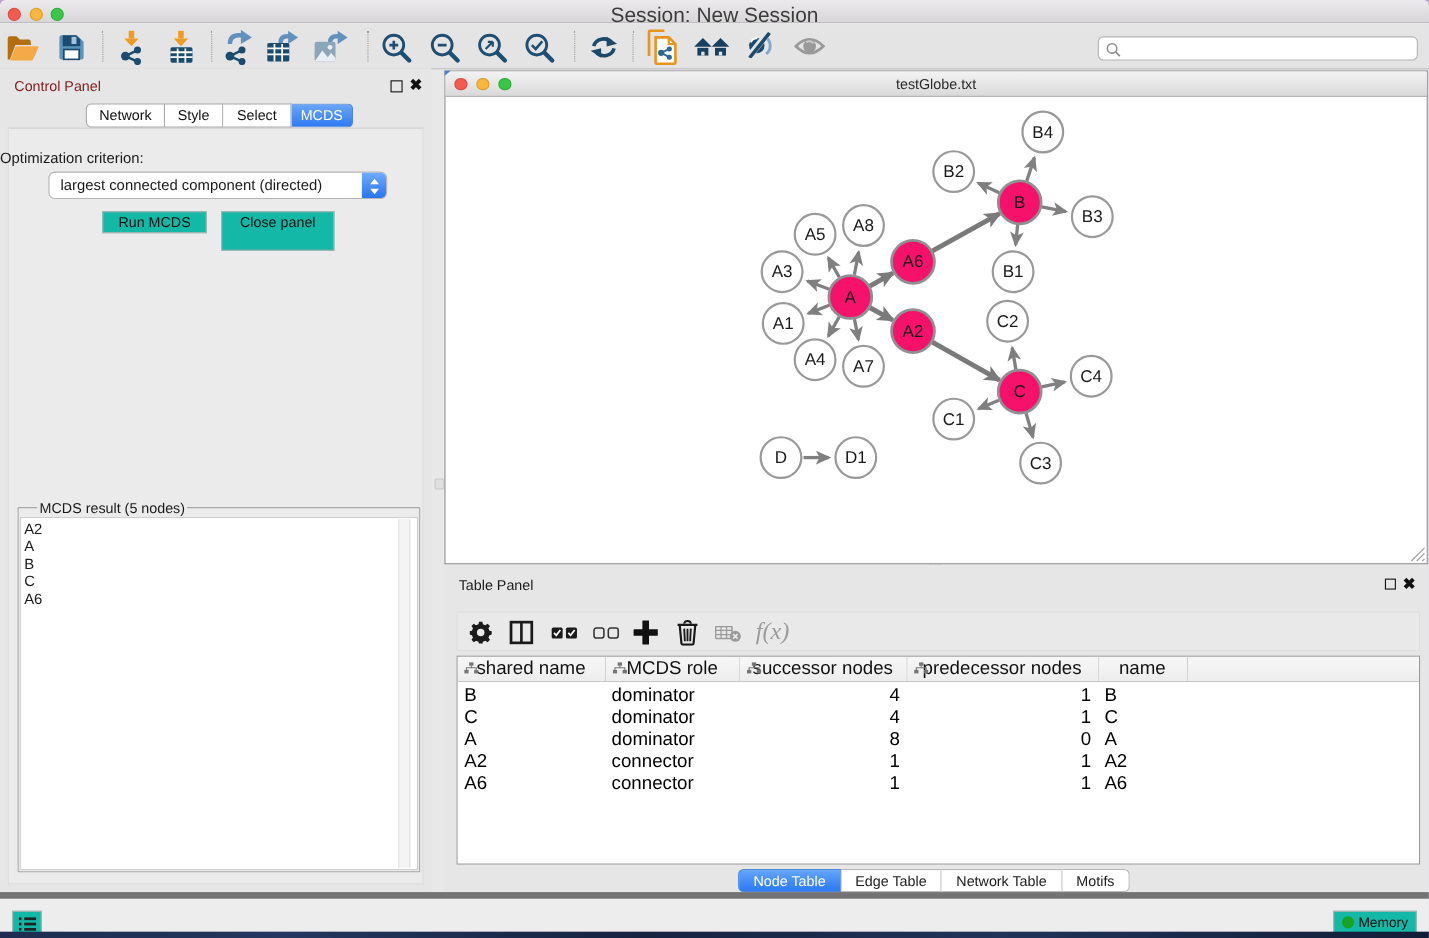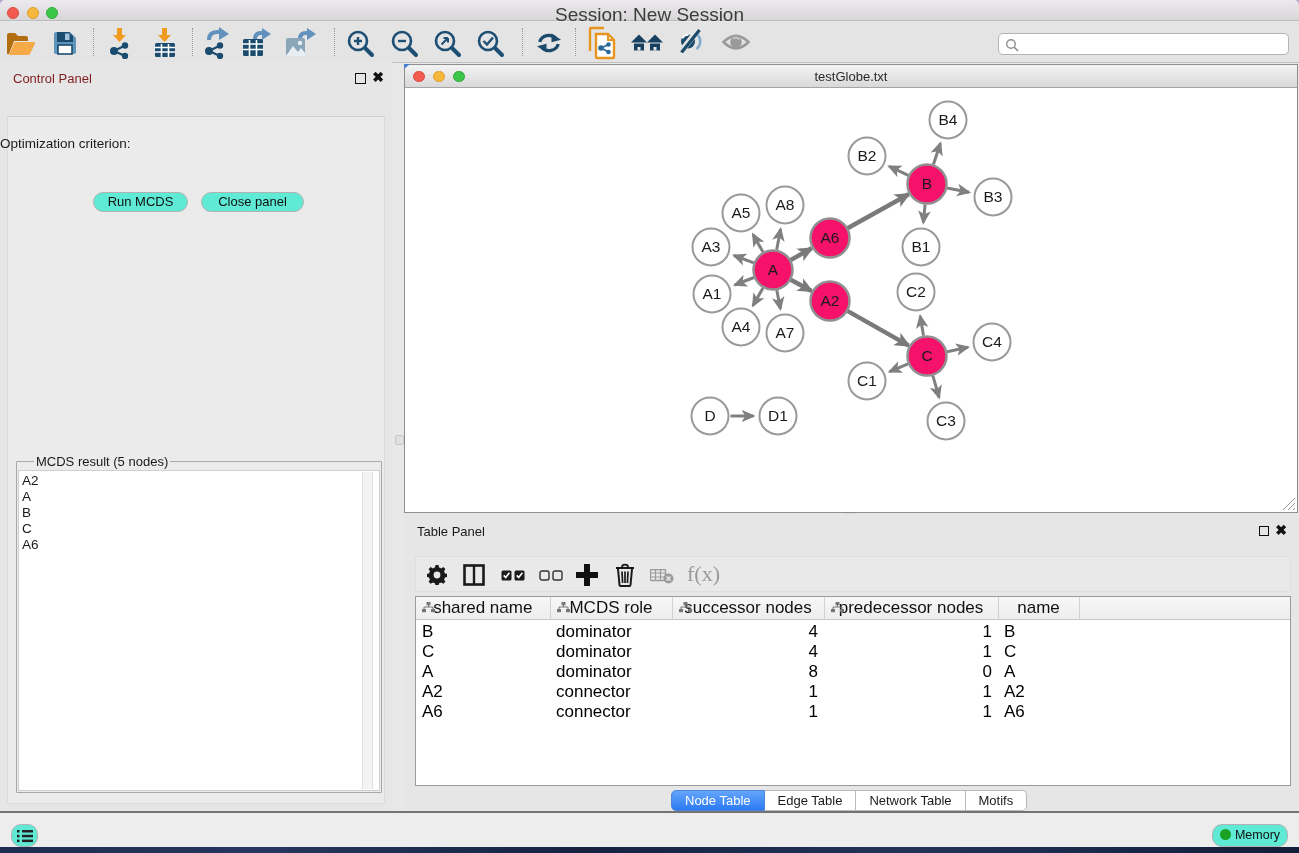--- a/index.html
+++ b/index.html
@@ -31,23 +31,23 @@
 #tblwrap{position:absolute;left:11px;top:82px;width:876px;height:190px;background:#fff;border:1px solid #9b9b9b}
 table.tt{border-collapse:collapse;width:100%;table-layout:fixed;font-size:17px}
 table.tt th{height:22px;background:linear-gradient(#f7f7f7,#ededed);border-right:1px solid #d2d2d2;border-bottom:1px solid #c6c6c6;font-weight:normal;position:relative;color:#111}
 table.tt td{height:16px;padding:0 6px;color:#000}
 #btabs{position:absolute;left:267px;top:276px;height:21px;display:flex}
 #btabs .seg{height:21px;line-height:19px;padding:0 13px;background:#fff;border:1px solid #b9b9b9;border-left:none;font-size:13px}
 #btabs .seg:first-child{border-left:1px solid #b9b9b9;border-radius:5px 0 0 5px}
 #btabs .seg:last-child{border-radius:0 5px 5px 0}
 #btabs .seg.sel{background:linear-gradient(#64a5fb,#2c7af3);border-color:#4d86d8;color:#fff}
 
-#statusbar{position:absolute;left:0;top:811px;width:1299px;height:36px;background:#ededed;border-top:2px solid #737373}
+#statusbar{position:absolute;left:0;top:811px;width:1299px;height:36px;background:#ededed;border-top:6px solid #737373}
 #deskbot{position:absolute;left:0;top:847px;width:1299px;height:6px;background:linear-gradient(90deg,#1d2c50,#25375f 20%,#162240 45%,#22335a 70%,#121d38)}
-.btn{background:#5eead4;border:1px solid #b2b2b2;border-radius:10px;font-size:13px;color:#111;text-align:center}
+.btn{background:#14b8a6;border:1px solid #b2b2b2;border-radius:0;font-size:13px;color:#111;text-align:center}
 </style></head>
 <body>
 <div id="win"></div>
 <div id="titlebar">
   <div class="tl" style="left:7px;top:7px;background:#f35b51;border:1px solid #d94b41"></div>
   <div class="tl" style="left:27px;top:7px;background:#f7b63c;border:1px solid #dd9f2a"></div>
   <div class="tl" style="left:46px;top:7px;background:#3bc649;border:1px solid #2eab3a"></div>
   <div class="t">Session: New Session</div>
 </div>
 <div id="toolbar">
@@ -200,23 +200,38 @@
         <circle cx="6" cy="6" r="4.3" fill="none" stroke="#8d8d8d" stroke-width="1.4"></circle>
         <path d="M9.2,9.2 L13,13" stroke="#8d8d8d" stroke-width="1.6"></path>
       </svg>
     </div>
 </div>
 <div id="cpanel">
   <div class="hdr">Control Panel</div>
   <div style="position:absolute;right:26px;top:11px;width:11px;height:11px;border:1.5px solid #111"></div>
   <div style="position:absolute;right:8px;top:7px;font-size:14px;font-weight:bold;color:#111">✖</div>
   <div id="cpinner"></div>
+  <div id="cptabs">
+    <div class="seg" style="width:72px">Network</div>
+      <div class="seg" style="width:53px">Style</div>
+      <div class="seg" style="width:62px">Select</div>
+      <div class="seg sel" style="width:56px">MCDS</div>
+  </div>
   <div style="position:absolute;left:0;width:392px;top:74px;font-size:13.5px">Optimization criterion:</div>
+  <div style="position:absolute;left:44px;top:94px;width:308px;height:25px;background:#fff;border:1px solid #b5b5b5;border-radius:6px">
+    <div style="position:absolute;left:10px;top:4px;font-size:13.5px">largest connected component (directed)</div>
+    <div style="position:absolute;right:0px;top:0px;width:22px;height:23px;border-radius:1px 5px 5px 1px;background:linear-gradient(#6fabfc,#2a74f0);">
+      <svg width="23" height="25" viewBox="0 0 23 25">
+          <path d="M7.5 10.5 L11.5 5.5 L15.5 10.5 Z" fill="#fff"></path>
+          <path d="M7.5 14.5 L11.5 19.5 L15.5 14.5 Z" fill="#fff"></path>
+        </svg>
+    </div>
+  </div>
   <div class="btn" style="position:absolute;left:93px;top:130px;width:95px;height:20px;line-height:18px">Run MCDS</div>
-  <div class="btn" style="position:absolute;left:201px;top:130px;width:103px;height:20px;line-height:18px">Close panel</div>
+  <div class="btn" style="position:absolute;left:201px;top:130px;width:103px;height:36px;line-height:18px">Close panel</div>
   <fieldset style="position:absolute;left:16px;top:392px;width:366px;height:339px;border:1px solid #a8a8a8;border-radius:1px">
     <legend style="font-size:13px;margin-left:17px;padding:0 2px">MCDS result (5 nodes)</legend>
   </fieldset>
   <div style="position:absolute;left:18px;top:408px;width:362px;height:321px;background:#fff;border:1px solid #cfcfcf;font-size:13.5px;line-height:16px;padding:2px 0 0 3px">A2<br>A<br>B<br>C<br>A6
     <div style="position:absolute;right:6px;top:1px;bottom:1px;width:11px;background:#f4f4f4;border-left:1px solid #e0e0e0;border-right:1px solid #e0e0e0"></div>
   </div>
 </div>
 
 <div style="position:absolute;left:395px;top:435px;width:9px;height:10px;background:#e0e0e0;border:1px solid #c8c8c8;border-radius:2px"></div>
 <div style="position:absolute;left:845px;top:509px;width:10px;height:9px;background:#e0e0e0;border:1px solid #c8c8c8;border-radius:2px"></div>
@@ -348,21 +363,21 @@
       <path d="M7,8.5 L7.6,20 M10,8.5 V20 M13,8.5 L12.4,20" stroke="#1a1a1a" stroke-width="1.7"></path>
     </svg>
 
     <svg class="abs" style="left:234px;top:12px" width="24" height="15" viewBox="0 0 24 15">
       <rect x="0.5" y="0.5" width="15" height="11" rx="1" fill="none" stroke="#9b9b9b" stroke-width="1.4"></rect>
       <path d="M0.5,4 H15.5 M0.5,8 H15.5 M5.5,0.5 V11.5 M10.5,0.5 V11.5" stroke="#9b9b9b" stroke-width="1.2"></path>
       <circle cx="18.5" cy="9.5" r="5" fill="#9b9b9b"></circle>
         <path d="M16.5,7.5 L20.5,11.5 M20.5,7.5 L16.5,11.5" stroke="#e9e9e9" stroke-width="1.5"></path>
     </svg>
 
-    <div class="abs" style="left:271px;top:4px;font-family:'Liberation Serif',serif;font-size:22px;color:#9b9b9b">f(x)</div>
+    <div class="abs" style="left:271px;top:4px;font-family:'Liberation Serif',serif;font-style:italic;font-size:22px;color:#9b9b9b">f(x)</div>
   </div>
   <div id="tblwrap">
     <table class="tt">
       <colgroup>
           <col style="width:134px">
           <col style="width:122px">
           <col style="width:152px">
           <col style="width:174px">
           <col style="width:81px">
           <col>

